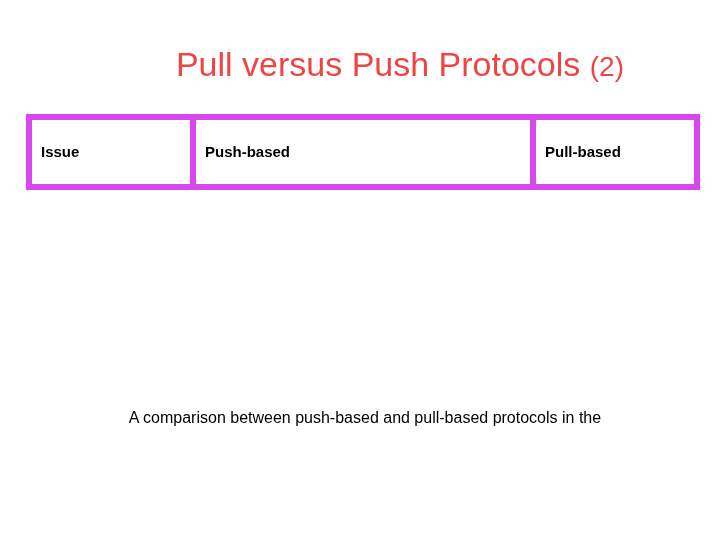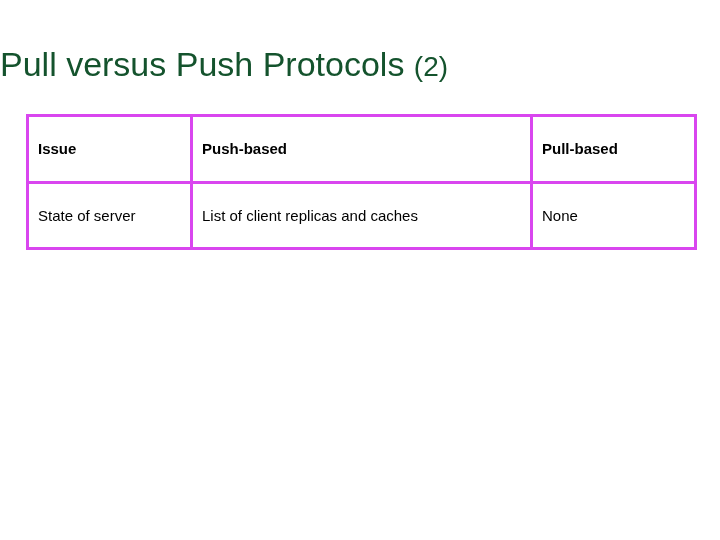--- a/index.html
+++ b/index.html
@@ -15,22 +15,22 @@
     font-family: "Liberation Sans", sans-serif;
     color: #000000;
   }
 
   
   .slide-title {
     position: absolute;
     left: 0;
     top: 44px;
     width: 624px;
-    text-align: left;
-    color: #14532d;
+    text-align: right;
+    color: #ef4444;
     font-size: 34px;
     line-height: 40px;
     font-weight: normal;
     white-space: nowrap;
   }
   .slide-title .title-main { font-size: 34px; }
   .slide-title .title-suffix { font-size: 28px; }
 
   
   .table-wrap {
@@ -44,21 +44,21 @@
     width: 668px;
     table-layout: fixed;
     border: 2px solid #000000;
   }
   table.compare col.c1 { width: 164px; }
   table.compare col.c2 { width: 340px; }
   table.compare col.c3 { width: 164px; }
 
   table.compare td,
   table.compare th {
-    border: 3px solid #d946ef;
+    border: 6px solid #d946ef;
     padding: 6px 9px;
     vertical-align: middle;
     text-align: left;
     font-size: 15px;
     line-height: 20px;
     font-weight: normal;
     color: #000000;
   }
   table.compare thead th {
     font-weight: bold;
@@ -96,23 +96,19 @@
         <col class="c3">
     </colgroup>
     <thead>
       <tr>
         <th>Issue</th>
         <th>Push-based</th>
         <th>Pull-based</th>
       </tr>
     </thead>
     <tbody>
-      <tr class="r-state">
-        <td>State of server</td>
-        <td>List of client replicas and caches</td>
-        <td>None</td>
-      </tr>
     </tbody>
   </table>
 </div>
 
 <div class="caption">
+  <span class="cap-line">A comparison between push-based and pull-based protocols in the</span>
 </div>
 
 </body></html>

